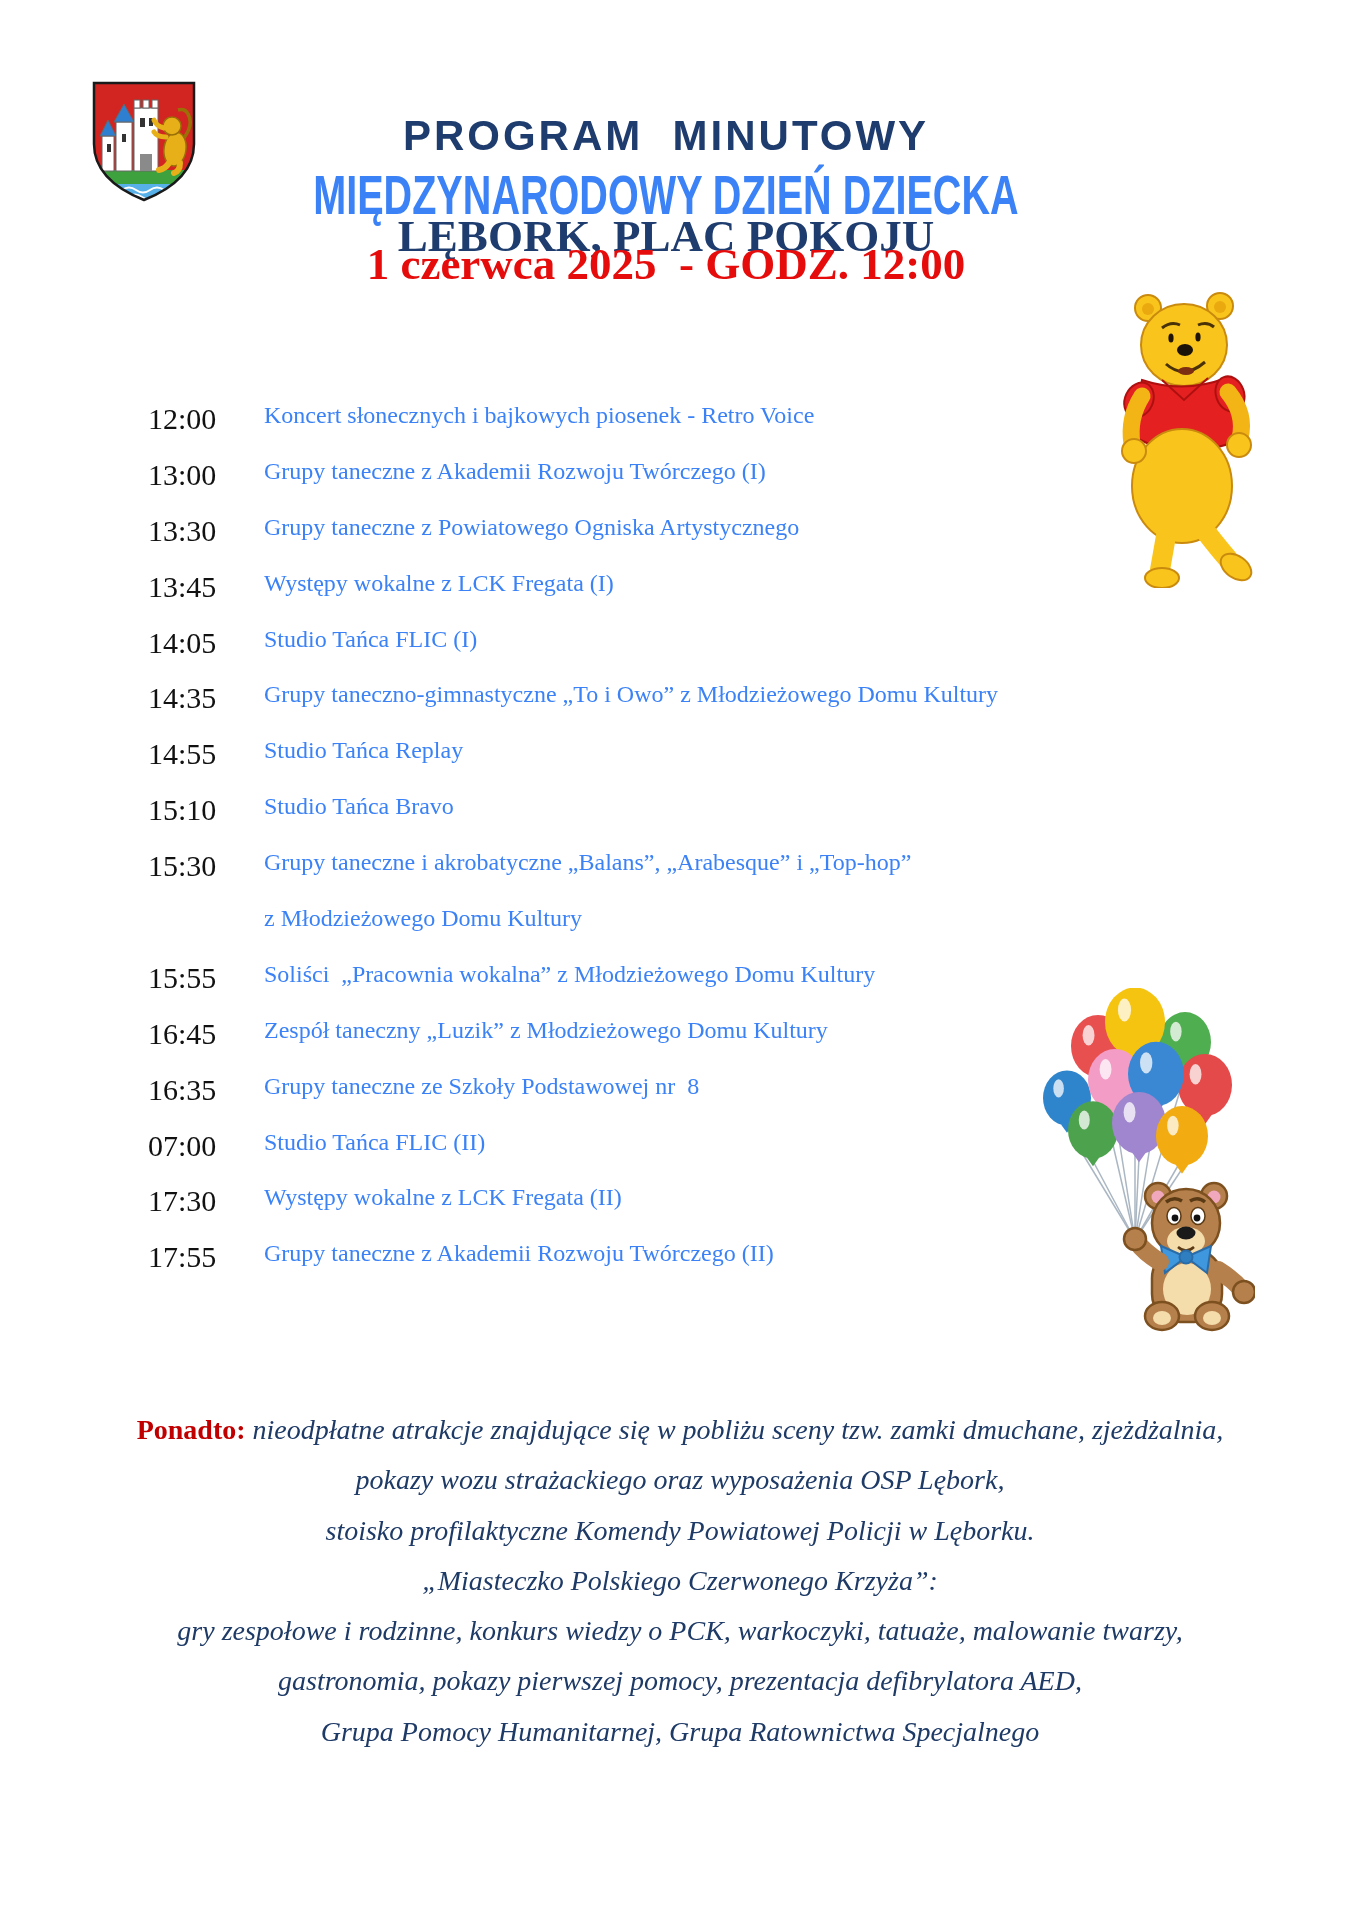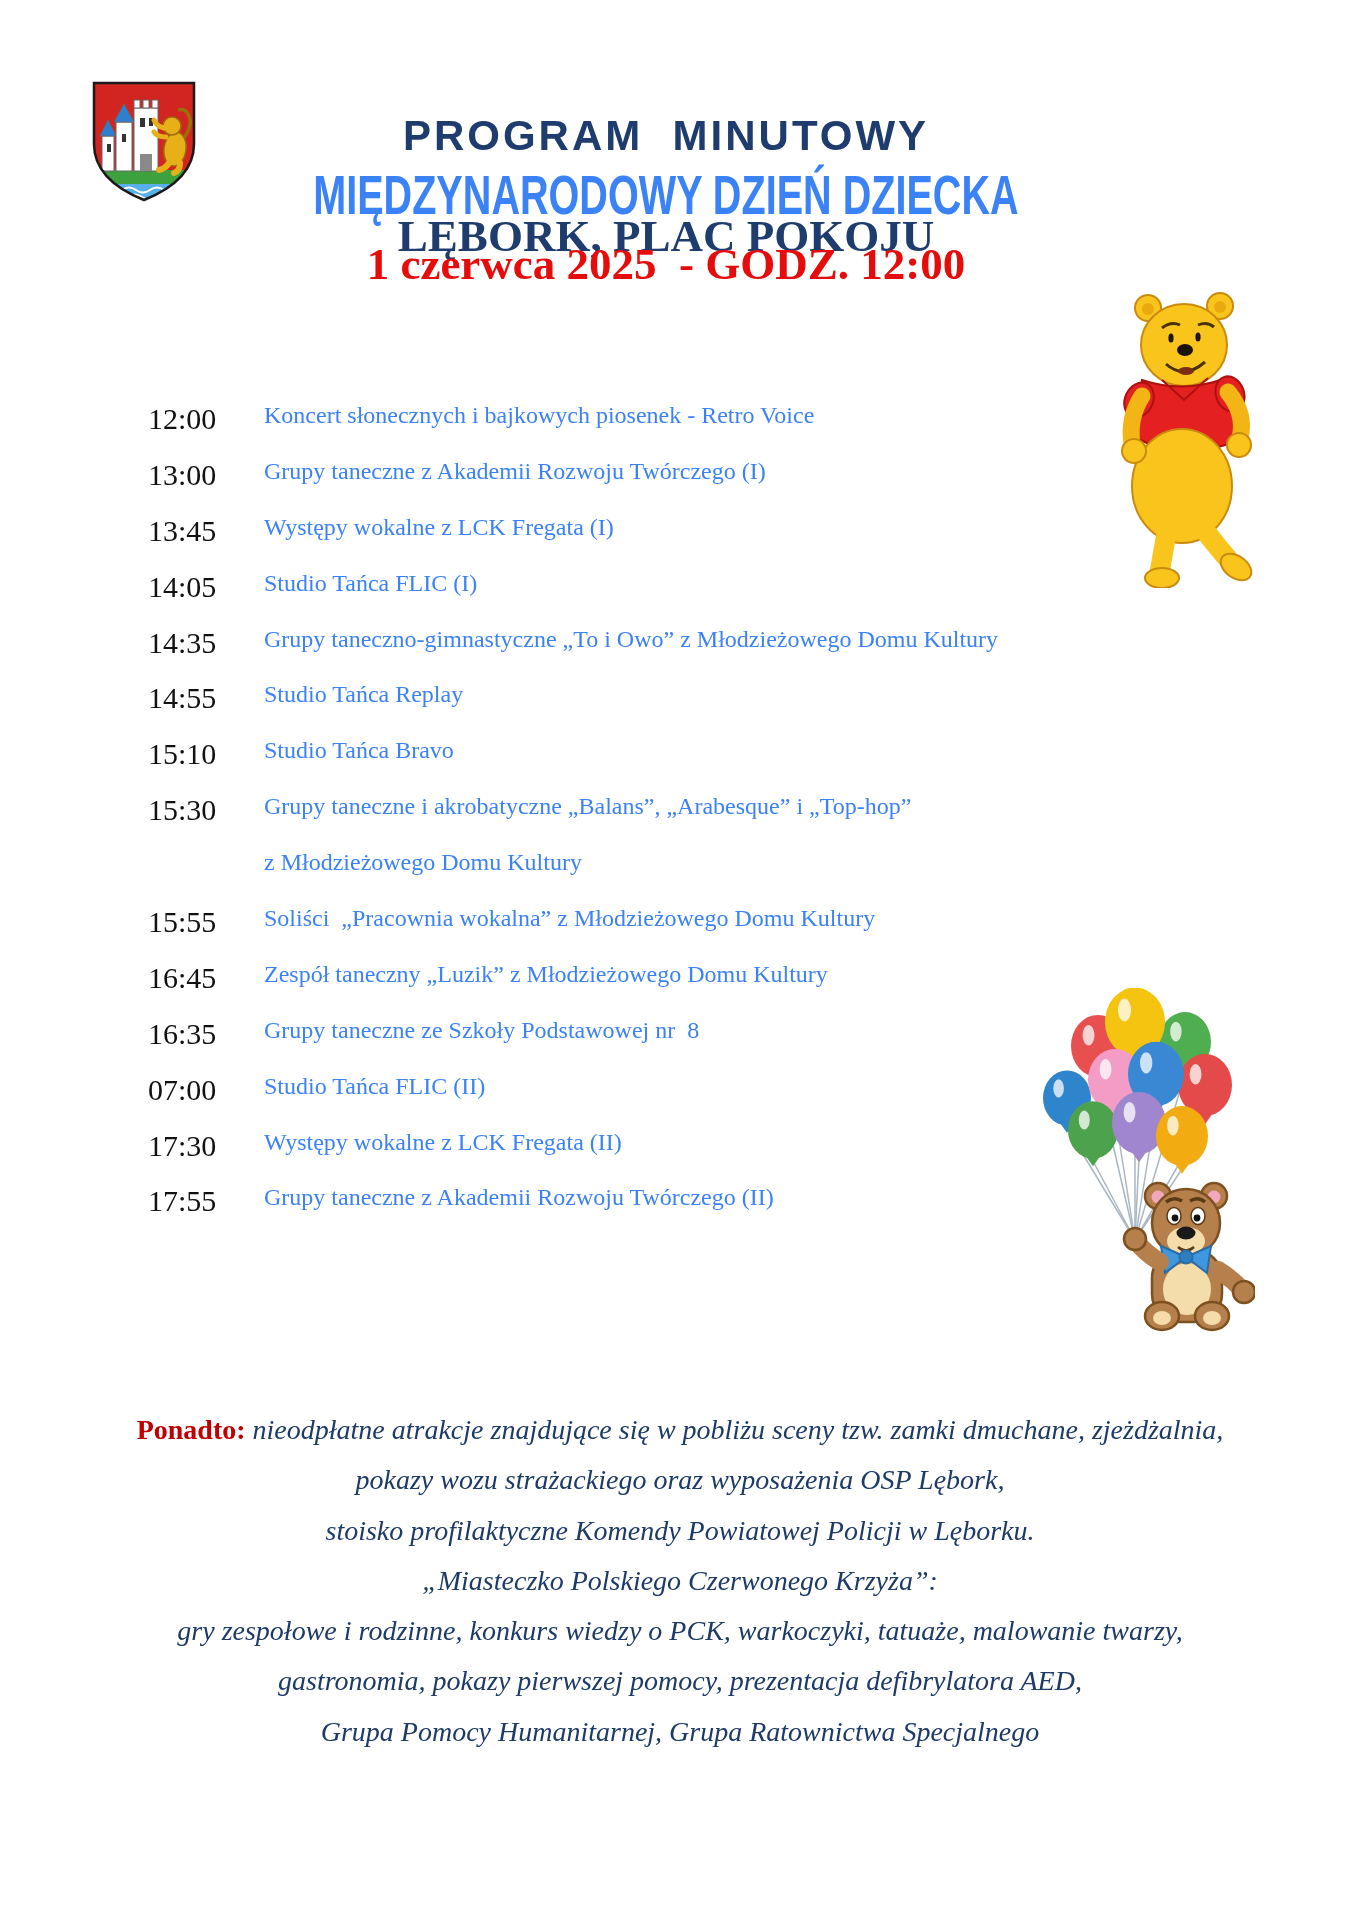--- a/index.html
+++ b/index.html
@@ -126,20 +126,24 @@
   <div class="schedule">
       <div class="srow">
         <span class="stime">12:00</span>
         <span class="stext">Koncert słonecznych i bajkowych piosenek - Retro Voice</span>
       </div>
       <div class="srow">
         <span class="stime">13:00</span>
         <span class="stext">Grupy taneczne z Akademii Rozwoju Twórczego (I)</span>
       </div>
       <div class="srow">
+        <span class="stime">13:30</span>
+        <span class="stext">Grupy taneczne z Powiatowego Ogniska Artystycznego</span>
+      </div>
+      <div class="srow">
         <span class="stime">13:45</span>
         <span class="stext">Występy wokalne z LCK Fregata (I)</span>
       </div>
       <div class="srow">
         <span class="stime">14:05</span>
         <span class="stext">Studio Tańca FLIC (I)</span>
       </div>
       <div class="srow">
         <span class="stime">14:35</span>
         <span class="stext">Grupy taneczno-gimnastyczne „To i Owo” z Młodzieżowego Domu Kultury</span>

